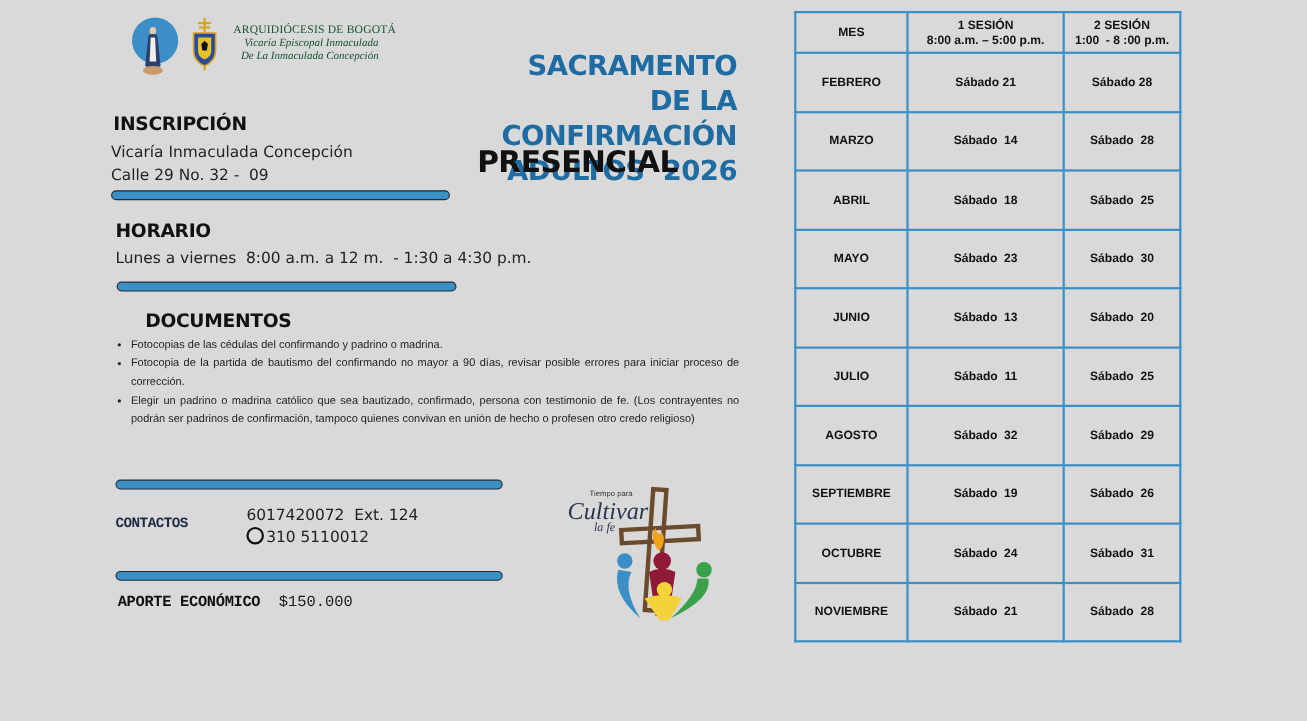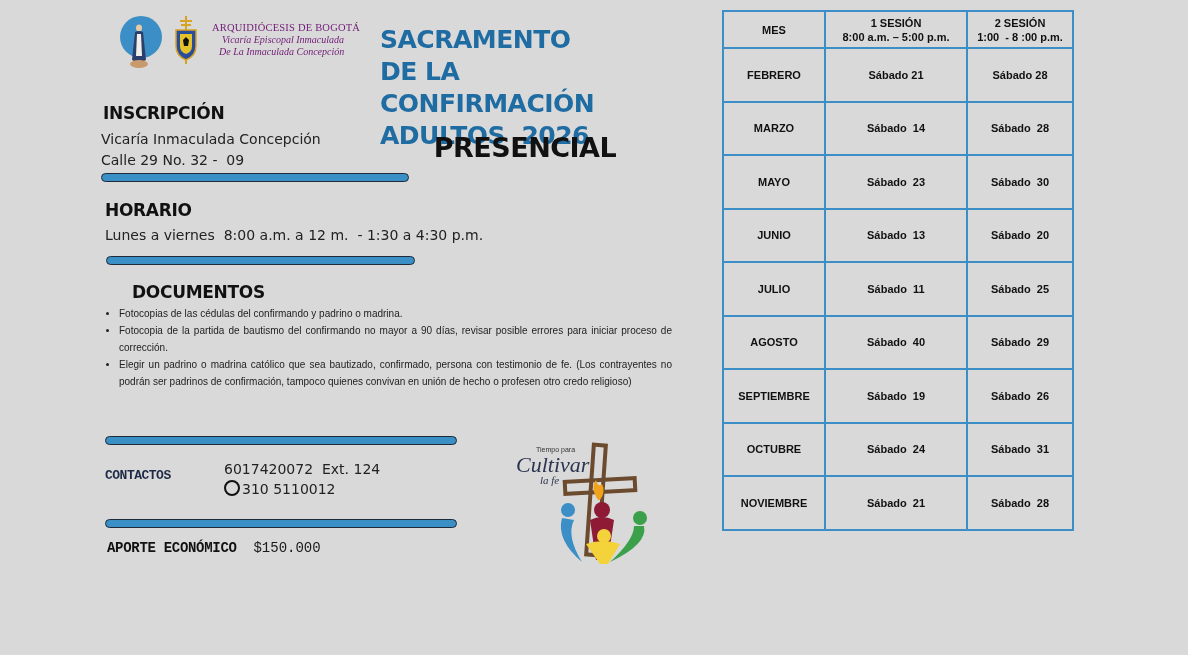--- a/index.html
+++ b/index.html
@@ -2,26 +2,26 @@
 <html><head>
 <meta charset="utf-8">
 <style>
   html,body{margin:0;padding:0;}
   body{width:1188px;height:655px;background:#d9d9d9;position:relative;overflow:hidden;font-family:"Liberation Sans",sans-serif;color:#1a1a1a;}
   .abs{position:absolute;}
   
   .logo-circle{left:120px;top:16px;width:42px;height:42px;border-radius:50%;background:#3b8fc6;}
   .virgin{left:128px;top:22px;width:22px;height:48px;}
   .shield{left:173px;top:16px;width:26px;height:48px;}
-  .org{left:212px;top:22px;line-height:12px;font-family:"Liberation Serif",serif;color:#701a75;}
+  .org{left:212px;top:22px;line-height:12px;font-family:"Liberation Serif",serif;color:#14532d;}
   .org .l1{font-size:10.5px;letter-spacing:.2px;}
   .org .l2,.org .l3{font-size:10px;font-style:italic;padding-left:10px;}
   .org .l3{padding-left:7px;}
   
-  .title{left:380px;top:24px;width:290px;text-align:left;color:#1f6ca3;font-weight:bold;font-size:25px;line-height:32px;font-family:"DejaVu Sans",sans-serif;letter-spacing:-.5px;}
+  .title{left:380px;top:44px;width:290px;text-align:right;color:#1f6ca3;font-weight:bold;font-size:25px;line-height:32px;font-family:"DejaVu Sans",sans-serif;letter-spacing:-.5px;}
   .presencial{left:380px;top:132px;width:290px;text-align:center;font-weight:bold;font-size:27px;color:#111;font-family:"DejaVu Sans",sans-serif;letter-spacing:-.5px;}
   
   .h{font-family:"DejaVu Sans",sans-serif;font-weight:bold;font-size:17px;color:#111;letter-spacing:-.3px;}
   .t{font-family:"DejaVu Sans",sans-serif;font-size:14px;color:#222;}
   .bar{height:7px;background:#3a8fc4;border:1.5px solid #1e2b3a;border-radius:6px;}
   .docs{left:105px;top:305px;width:567px;font-family:Liberation Sans, sans-serif;font-size:10px;color:#222;line-height:17px;}
   .docs ul{margin:0;padding-left:14px;}
   .docs li{text-align:justify;}
   .contact-h{left:105px;top:468px;font-family:Liberation Mono, monospace;font-weight:bold;font-size:13px;color:#1e2a45;letter-spacing:-.5px;}
   .phones{left:224px;top:459px;font-family:"DejaVu Sans",sans-serif;font-size:14px;color:#222;line-height:20px;}
@@ -142,37 +142,42 @@
         <td>FEBRERO</td>
         <td>Sábado 21</td>
         <td>Sábado 28</td>
       </tr>
     <tr>
         <td>MARZO</td>
         <td style="white-space:pre">Sábado  14</td>
         <td style="white-space:pre">Sábado  28</td>
       </tr>
     <tr>
+        <td>ABRIL</td>
+        <td style="white-space:pre">Sábado  18</td>
+        <td style="white-space:pre">Sábado  25</td>
+      </tr>
+    <tr>
         <td>MAYO</td>
         <td style="white-space:pre">Sábado  23</td>
         <td style="white-space:pre">Sábado  30</td>
       </tr>
     <tr>
         <td>JUNIO</td>
         <td style="white-space:pre">Sábado  13</td>
         <td style="white-space:pre">Sábado  20</td>
       </tr>
     <tr>
         <td>JULIO</td>
         <td style="white-space:pre">Sábado  11</td>
         <td style="white-space:pre">Sábado  25</td>
       </tr>
     <tr>
         <td>AGOSTO</td>
-        <td style="white-space:pre">Sábado  40</td>
+        <td style="white-space:pre">Sábado  32</td>
         <td style="white-space:pre">Sábado  29</td>
       </tr>
     <tr>
         <td>SEPTIEMBRE</td>
         <td style="white-space:pre">Sábado  19</td>
         <td style="white-space:pre">Sábado  26</td>
       </tr>
     <tr>
         <td>OCTUBRE</td>
         <td style="white-space:pre">Sábado  24</td>

